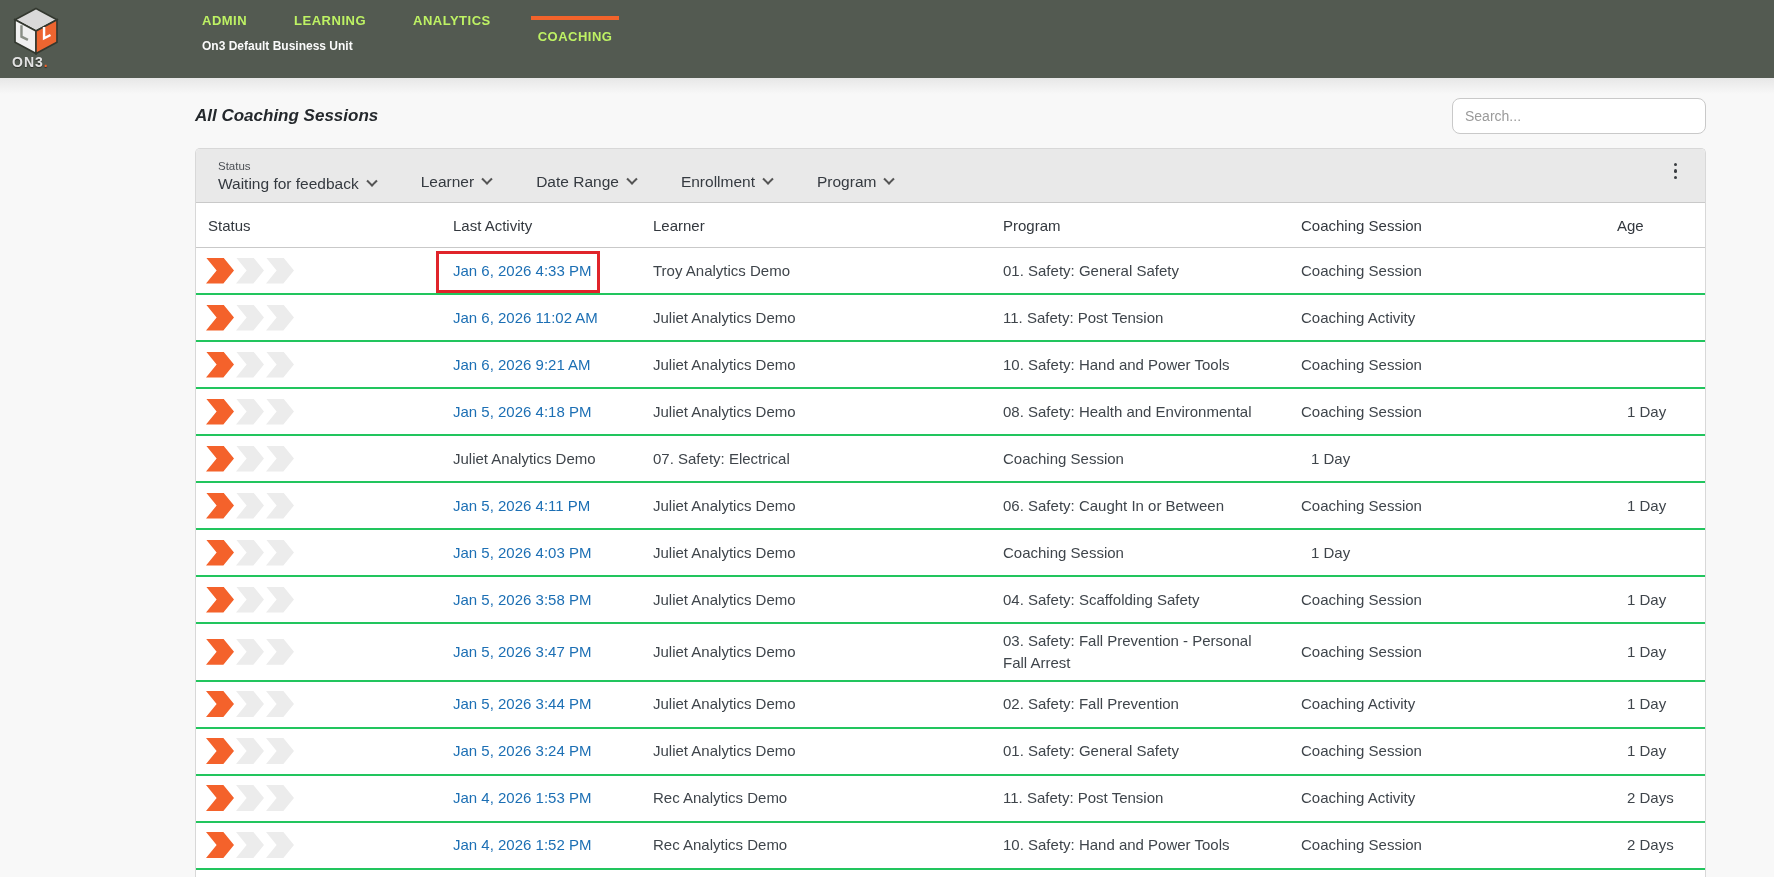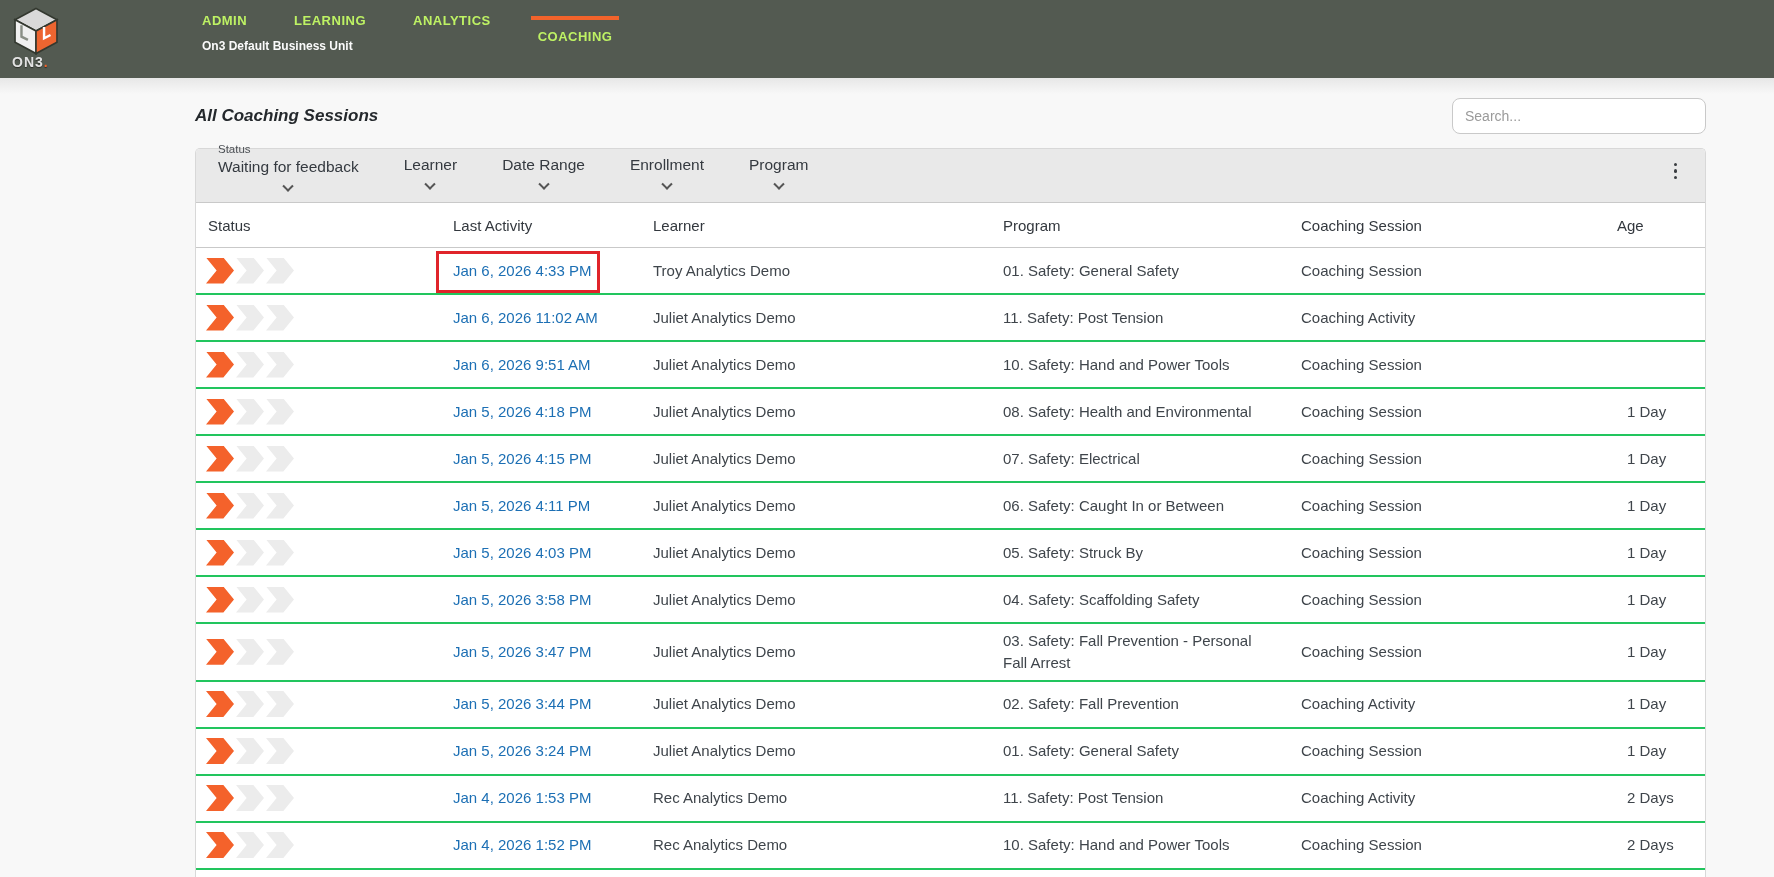--- a/index.html
+++ b/index.html
@@ -32,21 +32,21 @@
   .search-input::placeholder { color:#9a9a9a; }
 
   
   .card { margin-top:12px; background:#fff; border:1px solid #d8d8d8; border-bottom:none;
     border-radius:5px 5px 0 0; }
   .filter-bar { height:54px; background:#e9e9e9; border-bottom:1px solid #c9c9c9;
     border-radius:4px 4px 0 0; display:flex; align-items:flex-end; gap:45px;
     padding:0 18px 9px 22px; }
   .f-label { font-size:11.5px; color:#4b4f54; margin-bottom:3px; }
   .f-value { font-size:15.5px; color:#353a40; display:flex; align-items:center; gap:9px;
-    cursor:pointer; white-space:nowrap;flex-direction:column; }
+    cursor:pointer; white-space:nowrap; }
   .filter-item { padding-bottom:2px; }
   .chev { width:8px; height:8px; border-right:2px solid #555; border-bottom:2px solid #555;
     transform:rotate(45deg) translate(-2px,-2px); display:inline-block; }
   .kebab { margin-left:auto; align-self:center; display:flex; flex-direction:column; gap:3px;
     padding:6px 10px; cursor:pointer; }
   .kebab i { width:3.5px; height:3.5px; background:#3a3d41; border-radius:50%; }
 
   
   .thead, .trow { display:grid; grid-template-columns:245px 200px 350px 298px 316px 1fr; }
   .thead { height:45px; border-bottom:1px solid #c9c9c9; }
@@ -180,21 +180,21 @@
         </div>
         <div class="trow">
           <div class="cell">
             <div class="status-track">
               <span class="chev-seg done"></span>
               <span class="chev-seg"></span>
               <span class="chev-seg"></span>
             </div>
           </div>
           <div class="cell c-last">
-            <a class="datelink">Jan 6, 2026 9:51 AM</a>
+            <a class="datelink">Jan 6, 2026 9:21 AM</a>
           </div>
           <div class="cell ">Juliet Analytics Demo</div>
           <div class="cell ">10. Safety: Hand and Power Tools</div>
           <div class="cell ">Coaching Session</div>
           <div class="cell c-age"></div>
         </div>
         <div class="trow">
           <div class="cell">
             <div class="status-track">
               <span class="chev-seg done"></span>
@@ -211,23 +211,20 @@
           <div class="cell c-age">1 Day</div>
         </div>
         <div class="trow">
           <div class="cell">
             <div class="status-track">
               <span class="chev-seg done"></span>
               <span class="chev-seg"></span>
               <span class="chev-seg"></span>
             </div>
           </div>
-          <div class="cell c-last">
-            <a class="datelink">Jan 5, 2026 4:15 PM</a>
-          </div>
           <div class="cell ">Juliet Analytics Demo</div>
           <div class="cell ">07. Safety: Electrical</div>
           <div class="cell ">Coaching Session</div>
           <div class="cell c-age">1 Day</div>
         </div>
         <div class="trow">
           <div class="cell">
             <div class="status-track">
               <span class="chev-seg done"></span>
               <span class="chev-seg"></span>
@@ -247,21 +244,20 @@
             <div class="status-track">
               <span class="chev-seg done"></span>
               <span class="chev-seg"></span>
               <span class="chev-seg"></span>
             </div>
           </div>
           <div class="cell c-last">
             <a class="datelink">Jan 5, 2026 4:03 PM</a>
           </div>
           <div class="cell ">Juliet Analytics Demo</div>
-          <div class="cell ">05. Safety: Struck By</div>
           <div class="cell ">Coaching Session</div>
           <div class="cell c-age">1 Day</div>
         </div>
         <div class="trow">
           <div class="cell">
             <div class="status-track">
               <span class="chev-seg done"></span>
               <span class="chev-seg"></span>
               <span class="chev-seg"></span>
             </div>

